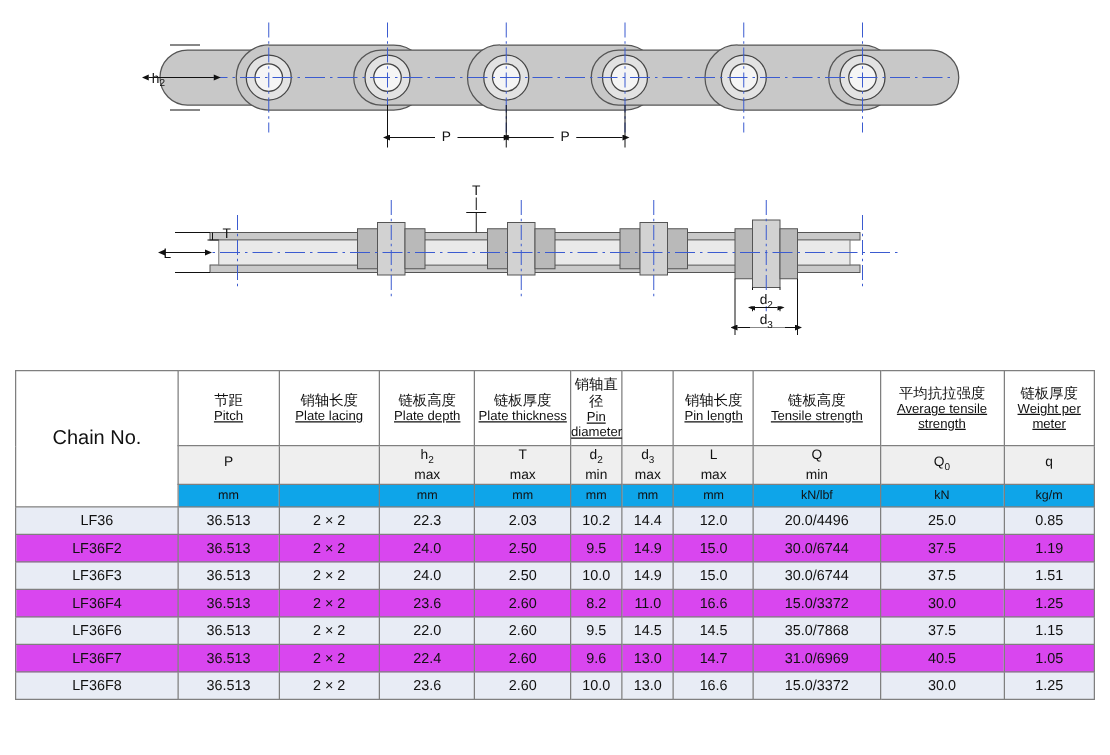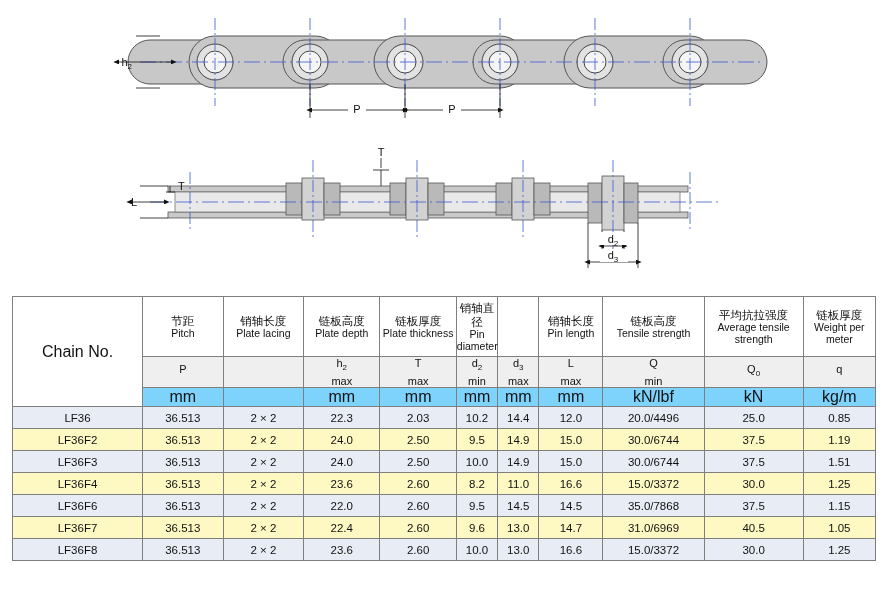--- a/index.html
+++ b/index.html
@@ -46,45 +46,46 @@
   }
   .hdr-cn {
     font-size: 11.5px;
     line-height: 14px;
     padding-top: 3px;
   }
   .hdr-en {
     font-size: 10.5px;
     line-height: 11.5px;
     padding-bottom: 3px;
+    text-decoration: underline;
   }
   .hdr-top {
     height: 60px;
     background: #ffffff;
   }
   .sym-row td {
     height: 30px;
     background: #efefef;
     font-size: 11px;
     line-height: 12px;
   }
   .unit-row td {
     height: 17px;
-    background: #7dd3fc;
-    font-size: 16px;
+    background: #0ea5e9;
+    font-size: 10px;
   }
   .data-row td {
     height: 21px;
     font-size: 11.5px;
   }
   .row-alt td {
     background: #e8ecf5;
   }
   .row-plain td {
-    background: #fef9c3;
+    background: #d946ef;
   }
   .chainno {
     font-size: 11.5px;
   }
   .sub {
     font-size: 8px;
     vertical-align: sub;
   }
   .firstcol {
     font-size: 16px;

